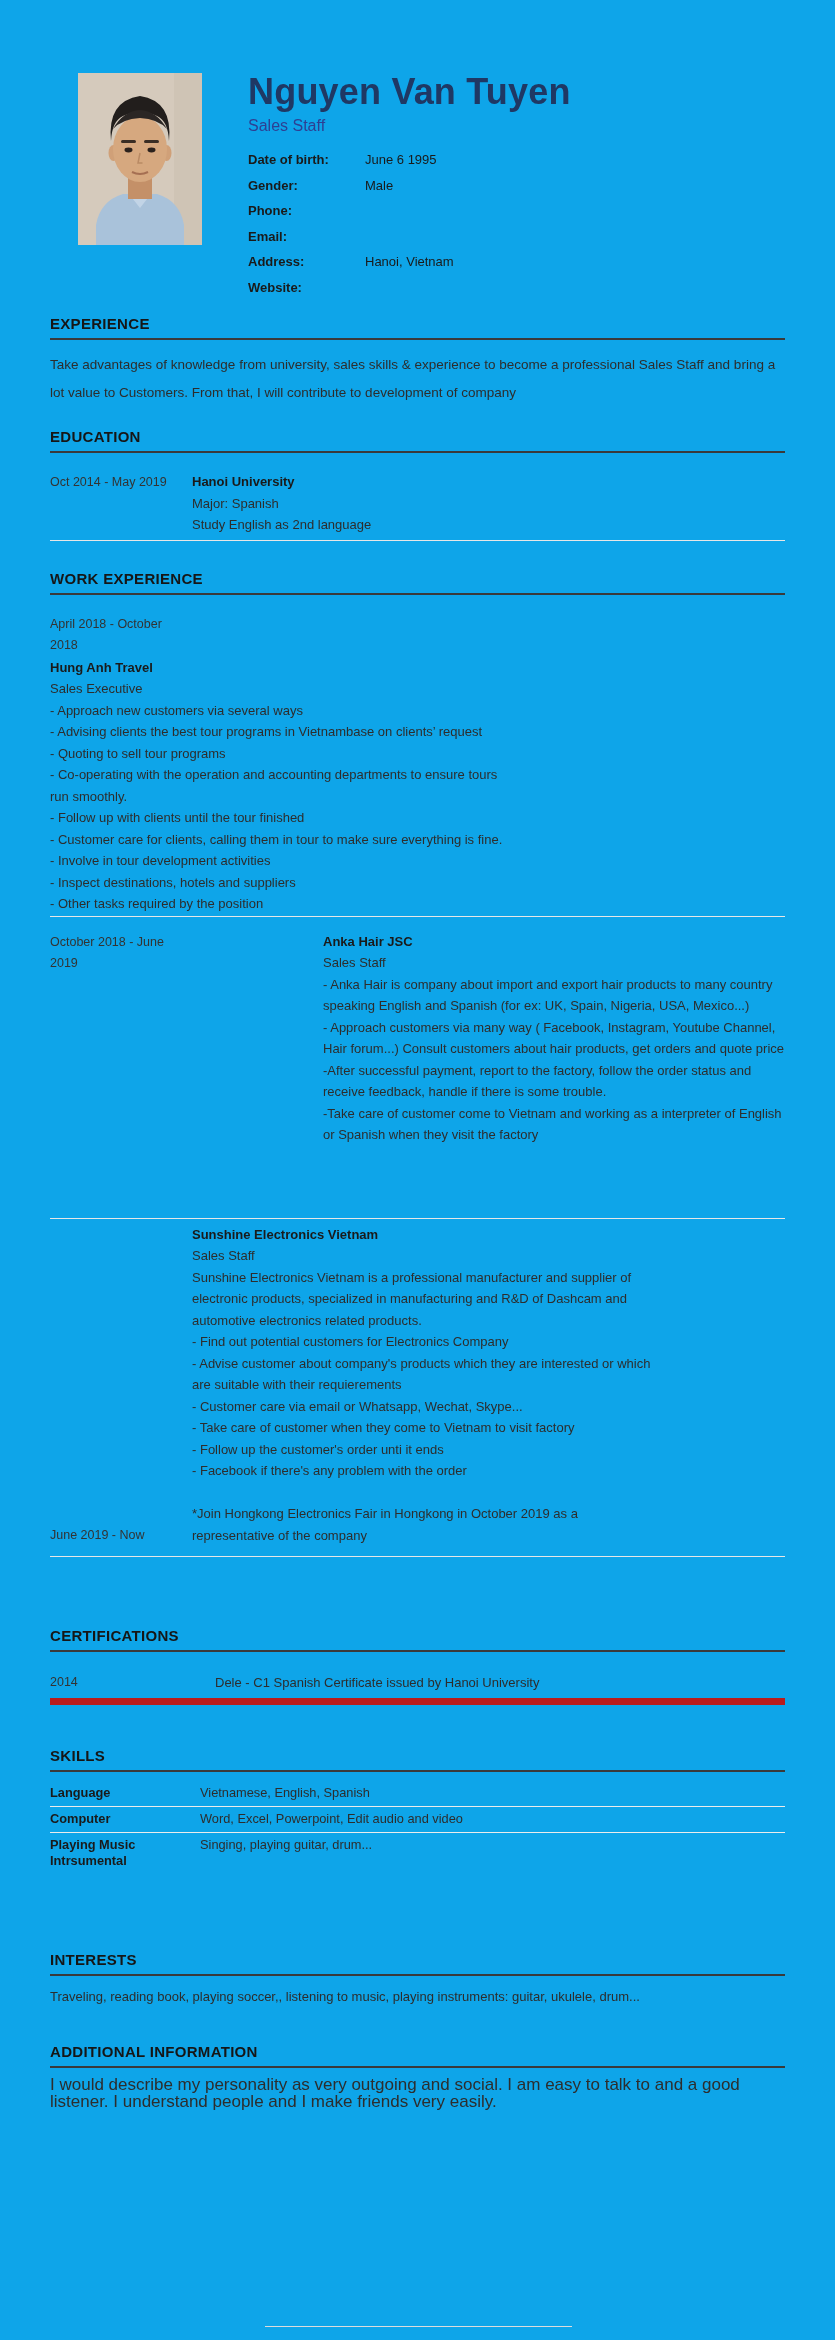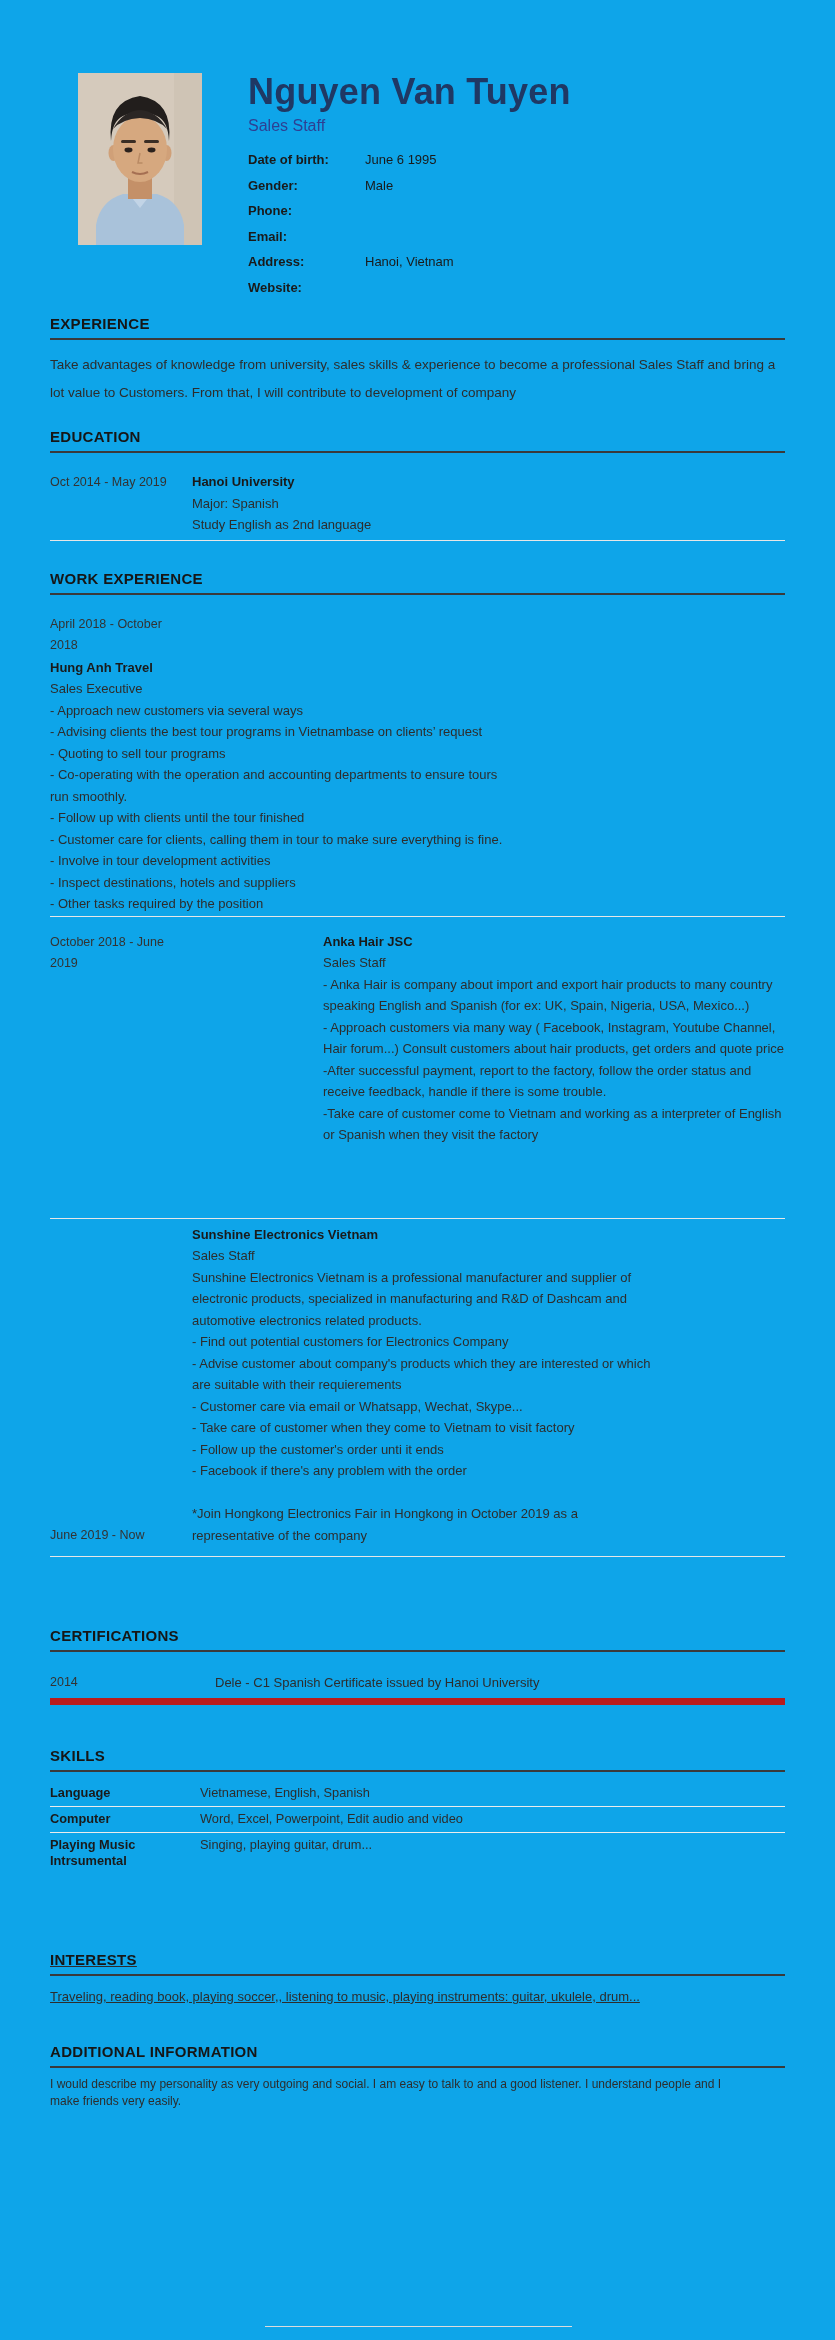--- a/index.html
+++ b/index.html
@@ -18,21 +18,21 @@
   .info-value{color:#1a1a1a;min-height:25.5px;}
 
   
   .section-heading{font-size:15px;font-weight:bold;color:#161616;letter-spacing:.3px;
                    padding-bottom:6px;border-bottom:2px solid #3a3a3a;margin:0;}
   .sec-objective{margin-top:15px;}
   .sec-education{margin-top:22px;}
   .sec-work{margin-top:29px;}
   .sec-cert{margin-top:70px;}
   .sec-skills{margin-top:42px;}
-  .sec-interests{margin-top:77px;text-decoration:underline;}
+  .sec-interests{margin-top:77px;}
   .sec-additional{margin-top:36px;}
 
   .objective-text{font-size:13.5px;line-height:27.5px;color:#2d2d2d;margin:11px 0 0 0;max-width:740px;}
 
   .timeline-entry{display:flex;border-bottom:1px solid #e7e7e7;}
   .period{width:142px;flex:none;font-size:12.5px;color:#333;line-height:21.5px;padding-top:1px;}
   .entry-body{max-width:462px;font-size:13px;line-height:21.5px;color:#2d2d2d;}
   .entry-title{font-weight:bold;color:#1a1a1a;}
   .edu-entry{margin-top:18px;padding-bottom:4px;}
   .we-1{margin-top:18px;padding-bottom:1px;flex-direction:column;}
@@ -45,21 +45,21 @@
   .cert-year{width:142px;flex:none;font-size:12.5px;color:#333;}
   .cert-text{color:#2d2d2d;margin-left:23px;}
 
   .skills-table{margin-top:9px;}
   .skill-row{display:flex;font-size:12.8px;line-height:16px;padding:4px 0 5px 0;border-bottom:1px solid #ececec;}
   .skill-row:last-child{border-bottom:none;}
   .skill-label{width:150px;flex:none;font-weight:bold;color:#1a1a1a;}
   .skill-value{color:#2d2d2d;}
 
   .interests-text{font-size:13px;line-height:20px;color:#2d2d2d;margin:11px 0 12px 0;}
-  .additional-text{font-size:12px;line-height:17.5px;color:#2d2d2d;margin:8px 0 0 0;max-width:690px;}
+  .additional-text{font-size:17px;line-height:17.5px;color:#2d2d2d;margin:8px 0 0 0;max-width:690px;}
 
   .footer-line{position:absolute;left:265px;bottom:13px;width:307px;height:1px;background:#dcdcdc;}
 </style>
 </head>
 <body>
 
 <div class="page">
 
   <div class="header">
     <div class="photo">

